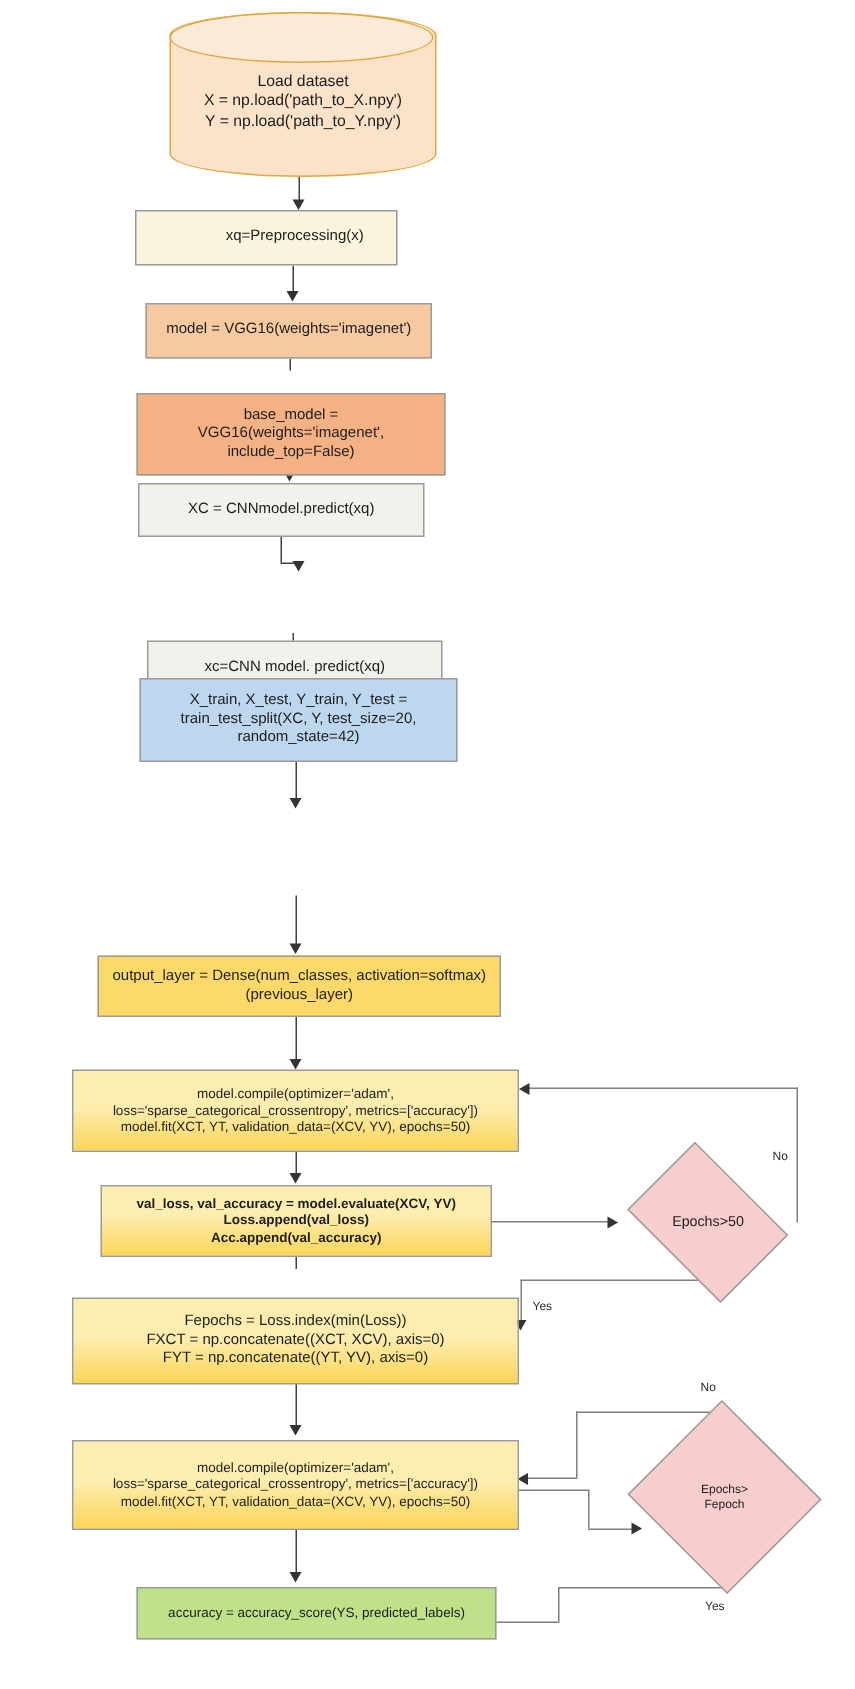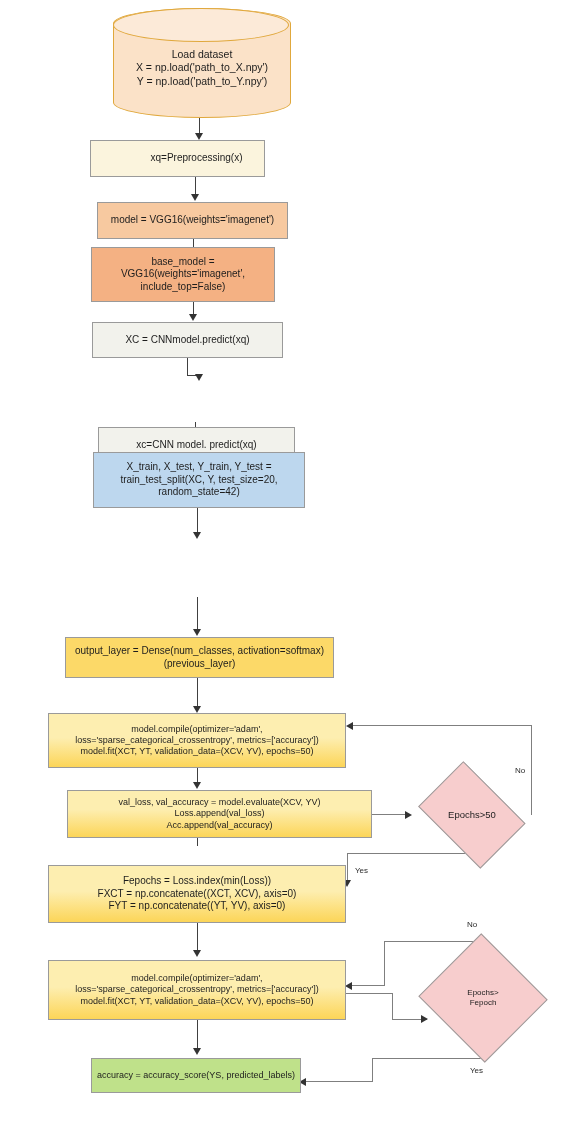--- a/index.html
+++ b/index.html
@@ -145,21 +145,21 @@
   </div>
 
   <div class="node rect fill-cream" style="left:90px; top:140px; width:175px; height:37px;padding-left:38px;">
     <span>xq=Preprocessing(x)</span>
   </div>
 
   <div class="node rect fill-peach" style="left:97px; top:202px; width:191px; height:37px;">
     <span>model = VGG16(weights='imagenet')</span>
   </div>
 
-  <div class="node rect fill-orange" style="left:91px; top:247px; width:184px; height:55px;justify-content:center;">
+  <div class="node rect fill-orange" style="left:91px; top:262px; width:206px; height:55px;justify-content:center;">
     <span>base_model =
 VGG16(weights='imagenet',
 include_top=False)</span>
   </div>
 
   <div class="node rect fill-grey" style="left:92px; top:322px; width:191px; height:36px;">
     <span>XC = CNNmodel.predict(xq)</span>
   </div>
 
   <div class="node rect fill-grey" style="left:98px; top:385px; width:197px; height:37px;margin-top:42px;">
@@ -177,21 +177,21 @@
     <span>output_layer = Dense(num_classes, activation=softmax)
 (previous_layer)</span>
   </div>
 
   <div class="node rect grad-a" style="left:48px; top:713px; width:298px; height:55px; font-size:9px;">
     <span>model.compile(optimizer='adam',
 loss='sparse_categorical_crossentropy', metrics=['accuracy'])
 model.fit(XCT, YT, validation_data=(XCV, YV), epochs=50)</span>
   </div>
 
-  <div class="node rect grad-b" style="left:67px; top:790px; width:305px; height:48px; font-size:9px;">
+  <div class="node rect grad-b" style="left:67px; top:790px; width:261px; height:48px; font-size:9px;font-weight:bold;">
     <span>val_loss, val_accuracy = model.evaluate(XCV, YV)
 Loss.append(val_loss)
 Acc.append(val_accuracy)</span>
   </div>
 
   <div class="node diamond" style="left:412px; top:772px; width:120px; height:86px;">
     <span class="dshape"></span>
     <span class="dlabel">Epochs&gt;50</span>
   </div>
 
@@ -206,21 +206,21 @@
 loss='sparse_categorical_crossentropy', metrics=['accuracy'])
 model.fit(XCT, YT, validation_data=(XCV, YV), epochs=50)</span>
   </div>
 
   <div class="node diamond" style="left:424px; top:930px; width:118px; height:136px; font-size:8px;">
     <span class="dshape" style="width:78%; height:64%;"></span>
     <span class="dlabel">Epochs&gt;
 Fepoch</span>
   </div>
 
-  <div class="node rect fill-green" style="left:91px; top:1058px; width:210px; height:35px; font-size:9px;">
+  <div class="node rect fill-green" style="left:91px; top:1058px; width:240px; height:35px; font-size:9px;">
     <span>accuracy = accuracy_score(YS, predicted_labels)</span>
   </div>
 
   <div class="edge v dark" style="left:199px; top:118px; height:18px;"></div>
   <div class="arrow down" style="left:195px; top:133px;"></div>
 
   <div class="edge v dark" style="left:195px; top:177px; height:20px;"></div>
   <div class="arrow down" style="left:191px; top:194px;"></div>
 
   <div class="edge v dark" style="left:193px; top:239px; height:8px;"></div>

